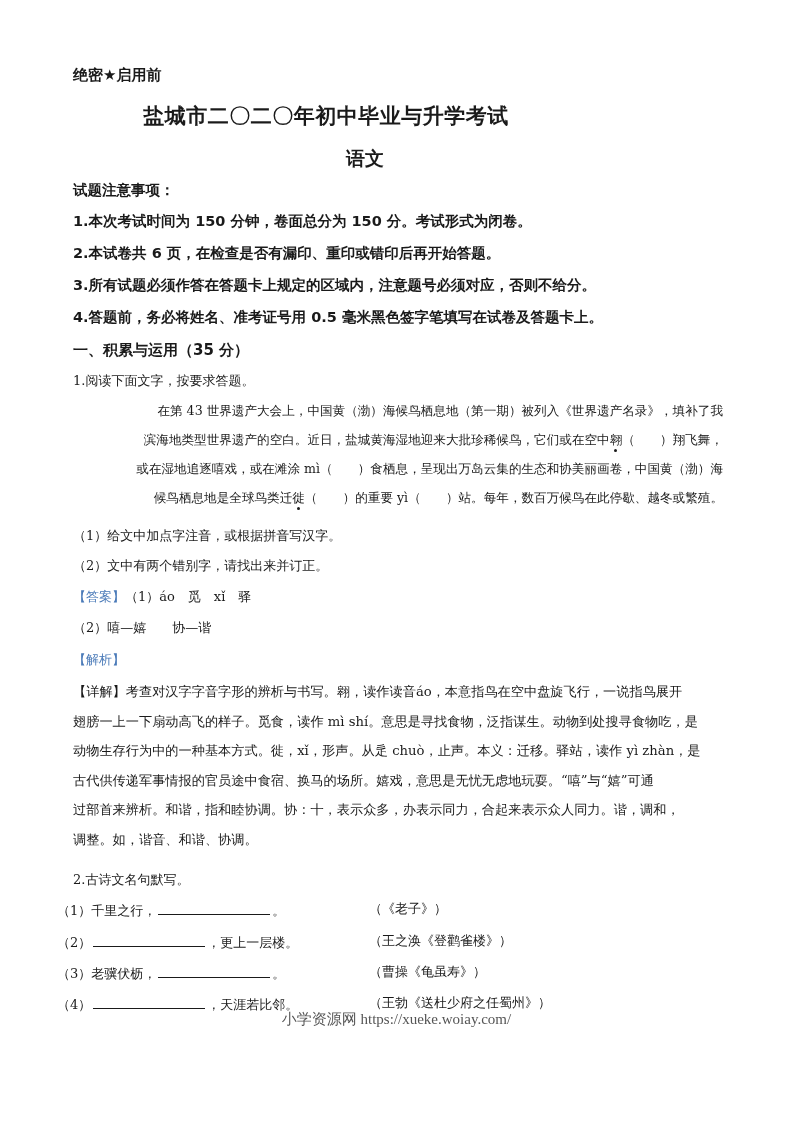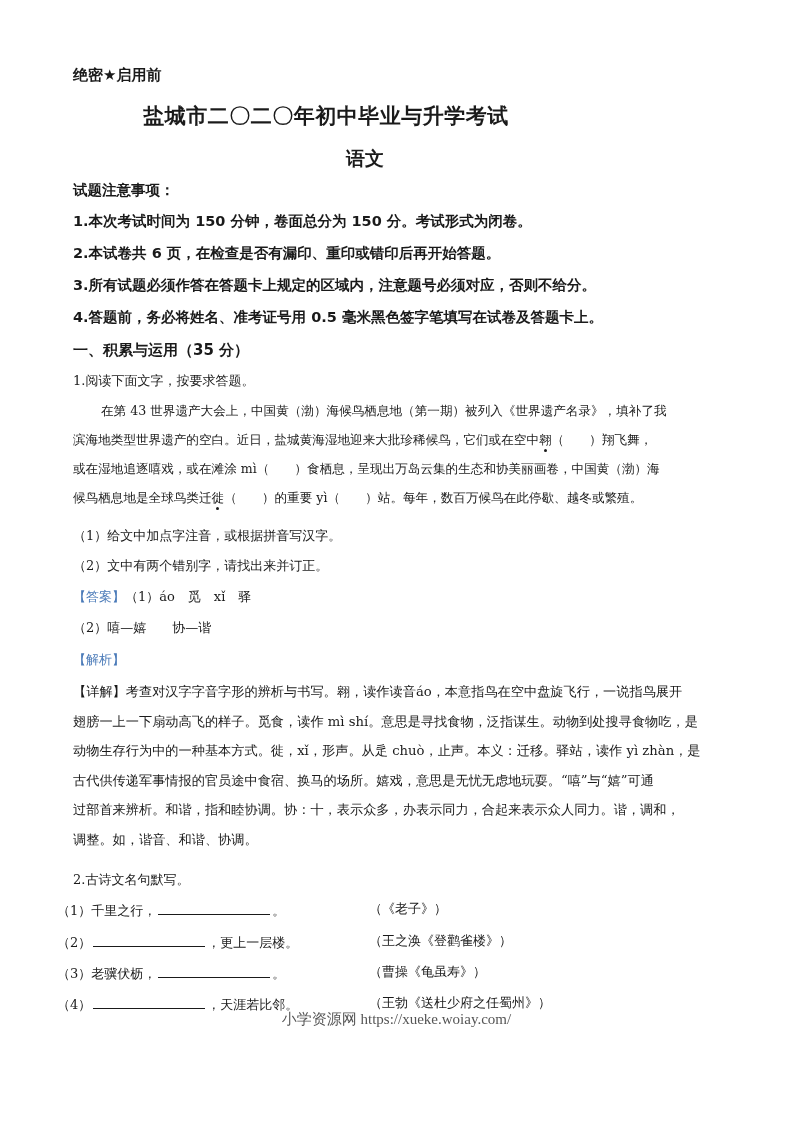--- a/index.html
+++ b/index.html
@@ -14,21 +14,21 @@
              font-family: "DejaVu Sans", "Liberation Sans", sans-serif; }
   .notice-h { left: 73px; top: 181px; font-size: 14.5px; font-weight: bold;
               font-family: "DejaVu Sans", "Liberation Sans", sans-serif; text-align: right; }
   .notice { left: 73px; font-size: 14.5px; font-weight: bold;
             font-family: "DejaVu Sans", "Liberation Sans", sans-serif; }
   .section { left: 73px; top: 341px; font-size: 15px; font-weight: bold;
              font-family: "DejaVu Sans", "Liberation Sans", sans-serif; text-align: right; }
   .q { left: 73px; font-size: 13px; }
   .passage { left: 73px; width: 650px; font-size: 12.6px; line-height: 29px;
              font-family: "DejaVu Serif", "Liberation Serif", serif; top: 396px; white-space: normal; }
-  .passage p { margin: 0; white-space: nowrap; }
+  .passage p { margin: 0; white-space: nowrap; text-align: right; }
   .indent { padding-left: 28px; }
   .dot { position: relative; }
   .dot::after { content: ""; position: absolute; left: 50%; bottom: -5px; width: 3px; height: 3px;
                 margin-left: -1.5px; background: #1a1a1a; border-radius: 50%; }
   .sub { left: 73px; font-size: 13px; }
   .blue { color: #4a7ab8; }
   .body-txt { left: 73px; width: 650px; font-size: 13.2px; line-height: 29.5px; top: 677px; white-space: normal; }
   .body-txt p { margin: 0; white-space: nowrap; }
   .fill-row { left: 57px; font-size: 13px; width: 560px; }
   .blank { display: inline-block; width: 112px; border-bottom: 1px solid #1a1a1a; margin: 0 2px; height: 14px; vertical-align: baseline; }

